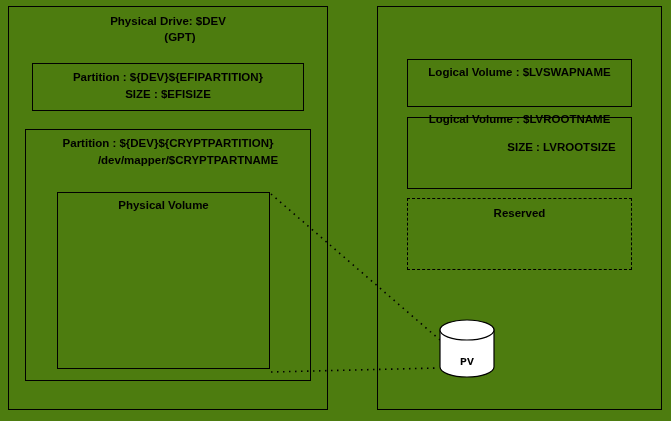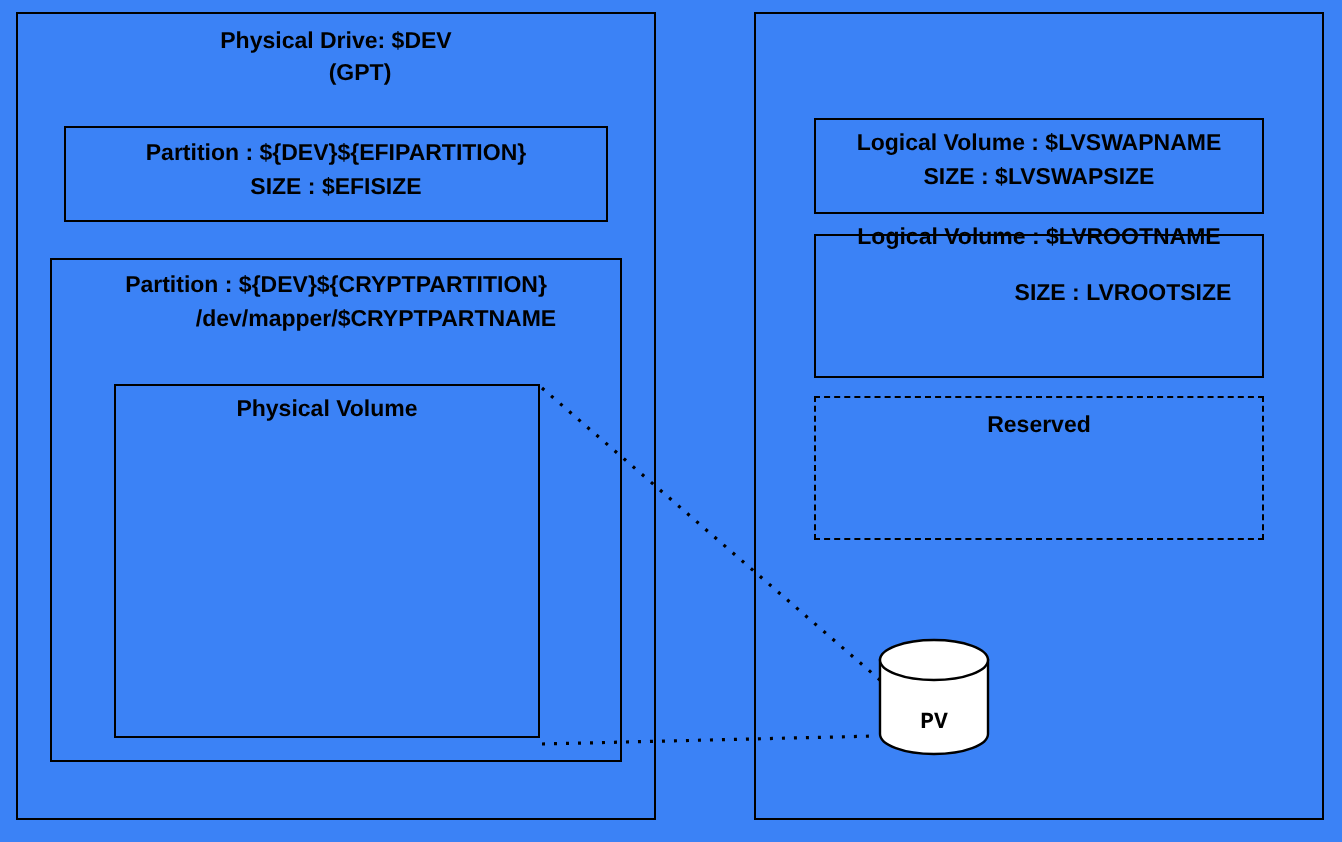--- a/index.html
+++ b/index.html
@@ -9,21 +9,21 @@
   }
   body {
     font-family: "Liberation Sans", sans-serif;
     color: #000000;
   }
   #canvas {
     position: relative;
     width: 671px;
     height: 421px;
     overflow: hidden;
-    background: #3b82f6;
+    background: #4d7c0f;
   }
   .box {
     position: absolute;
     box-sizing: border-box;
     border: 1px solid #000000;
     background: transparent;
   }
   .dashed {
     border-style: dashed;
   }
@@ -75,21 +75,20 @@
   <div class="label" style="left:25px; top:136px; width:286px;">Partition : ${DEV}${CRYPTPARTITION}</div>
   <div class="label" style="left:25px; top:153px; width:326px;">/dev/mapper/$CRYPTPARTNAME</div>
 
   <div class="box" style="left:57px; top:192px; width:213px; height:177px;"></div>
   <div class="label" style="left:57px; top:198px; width:213px;">Physical Volume</div>
 
   <div class="box" style="left:377px; top:6px; width:285px; height:404px;"></div>
 
   <div class="box" style="left:407px; top:59px; width:225px; height:48px;"></div>
   <div class="label" style="left:407px; top:65px; width:225px;">Logical Volume : $LVSWAPNAME</div>
-  <div class="label" style="left:407px; top:82px; width:225px;">SIZE : $LVSWAPSIZE</div>
 
   <div class="box" style="left:407px; top:117px; width:225px; height:72px;"></div>
   <div class="label" style="left:407px; top:112px; width:225px;">Logical Volume : $LVROOTNAME</div>
   <div class="label" style="left:407px; top:140px; width:225px;margin-left:42px;">SIZE : LVROOTSIZE</div>
 
   <div class="box dashed" style="left:407px; top:198px; width:225px; height:72px;"></div>
   <div class="label" style="left:407px; top:206px; width:225px;">Reserved</div>
 
   <svg class="overlay" viewBox="0 0 671 421">
 

